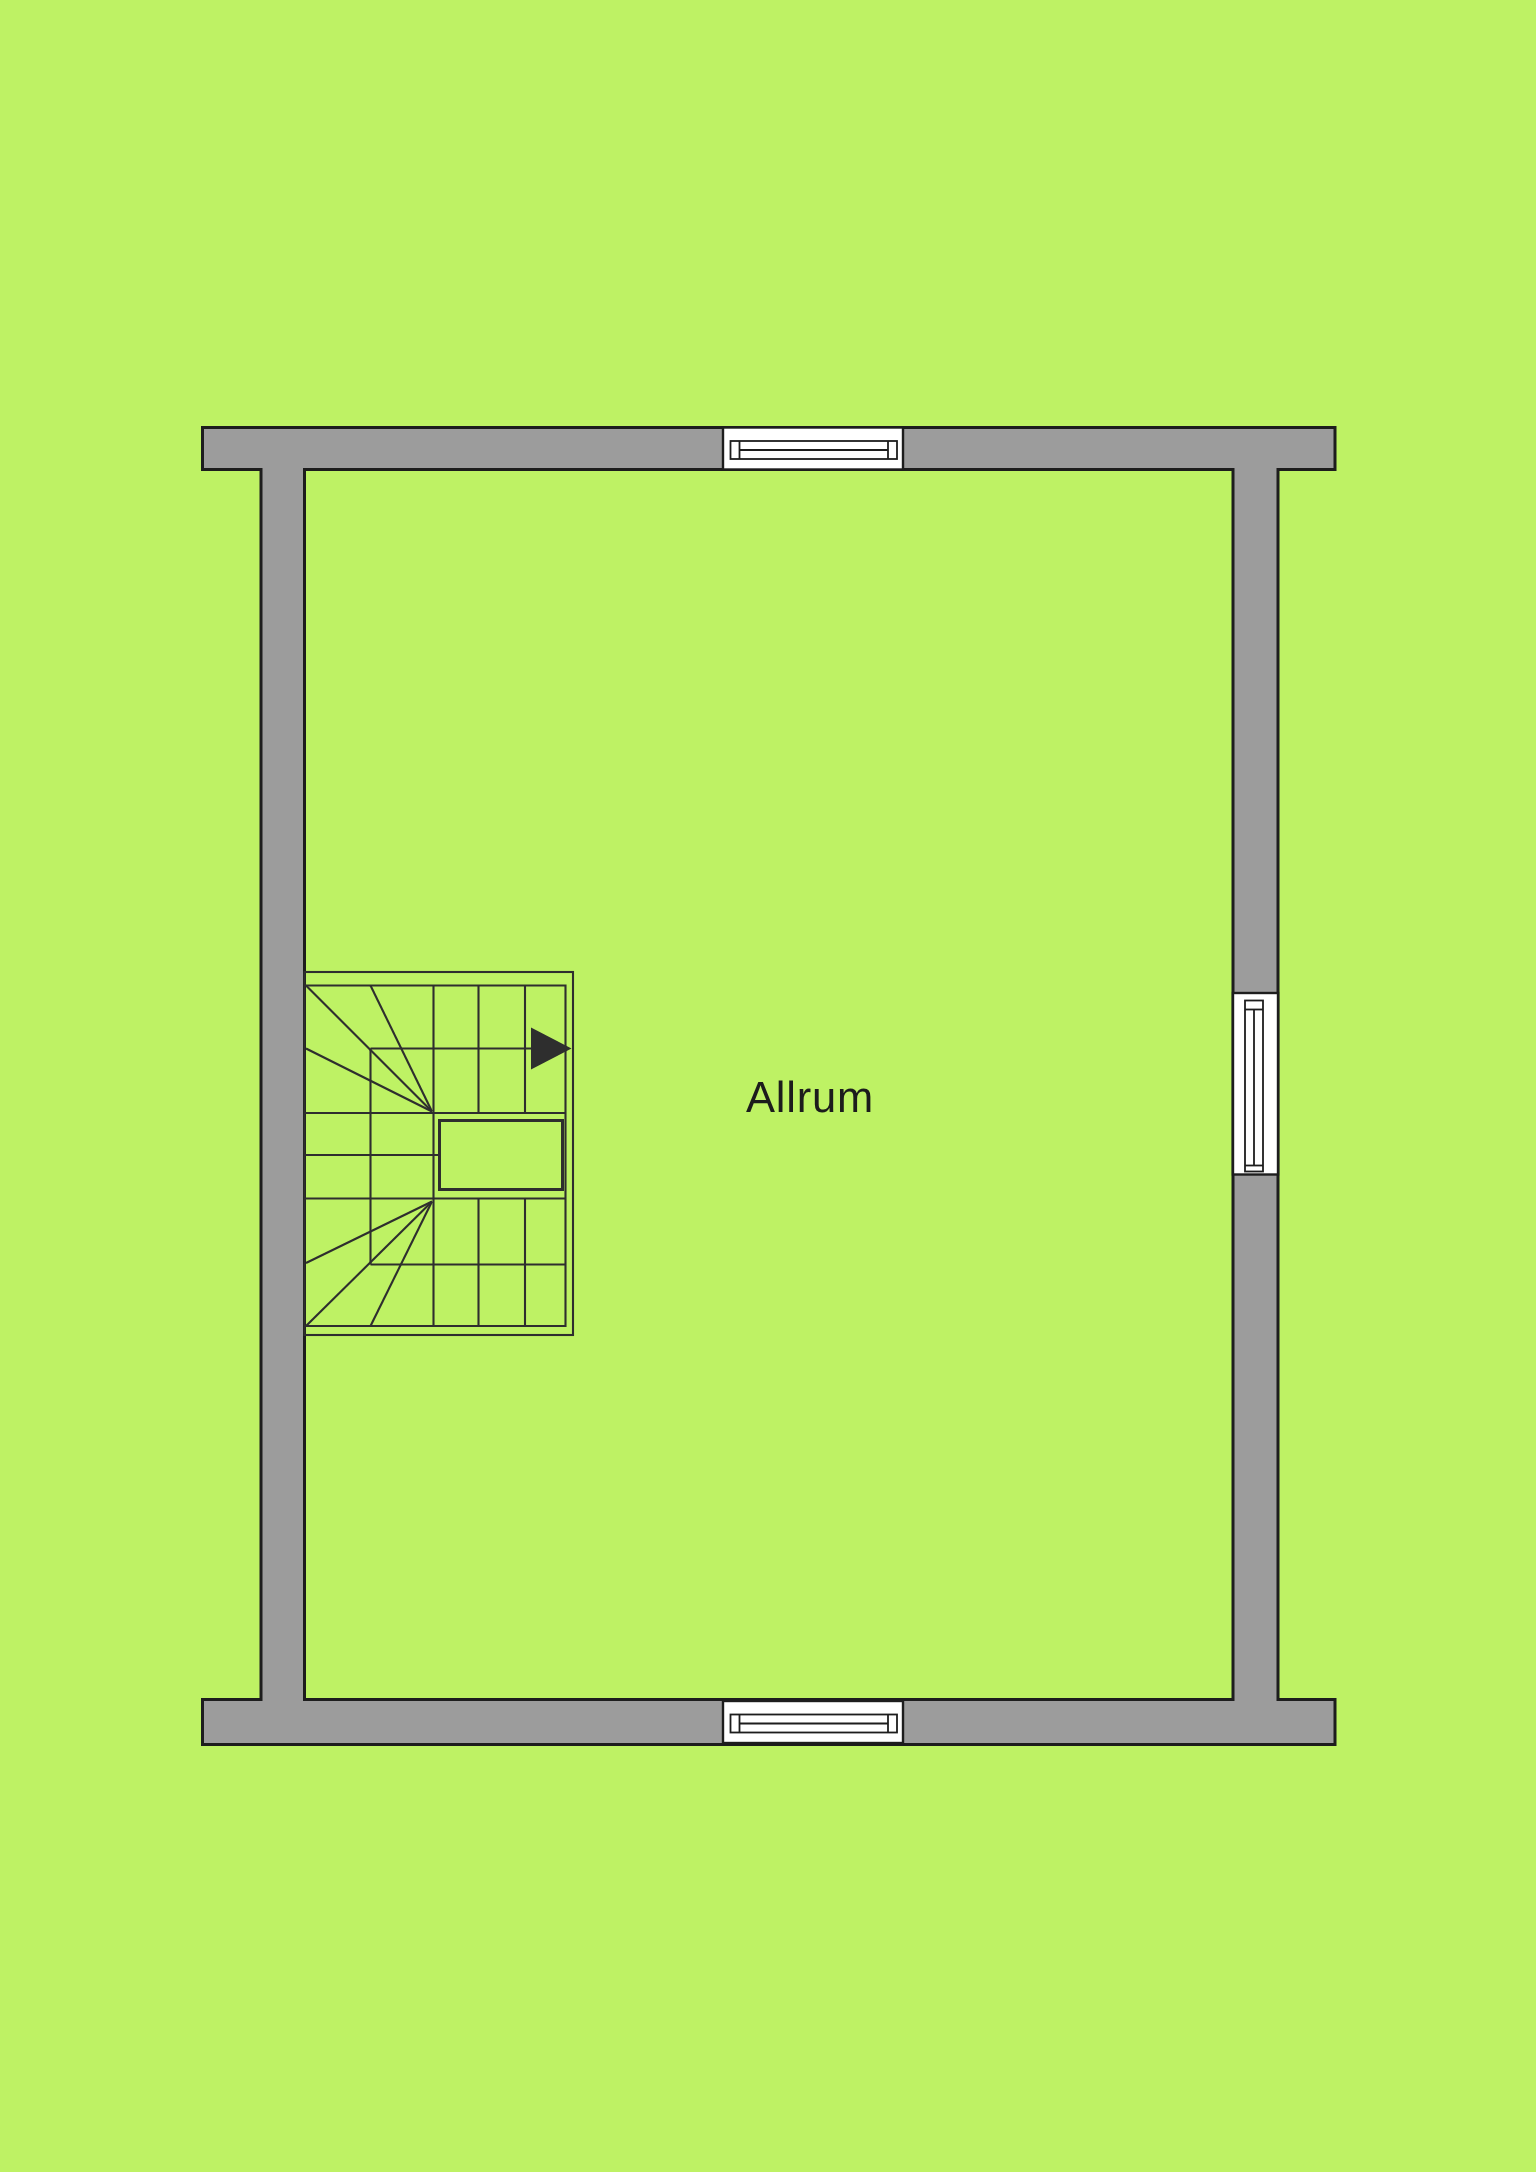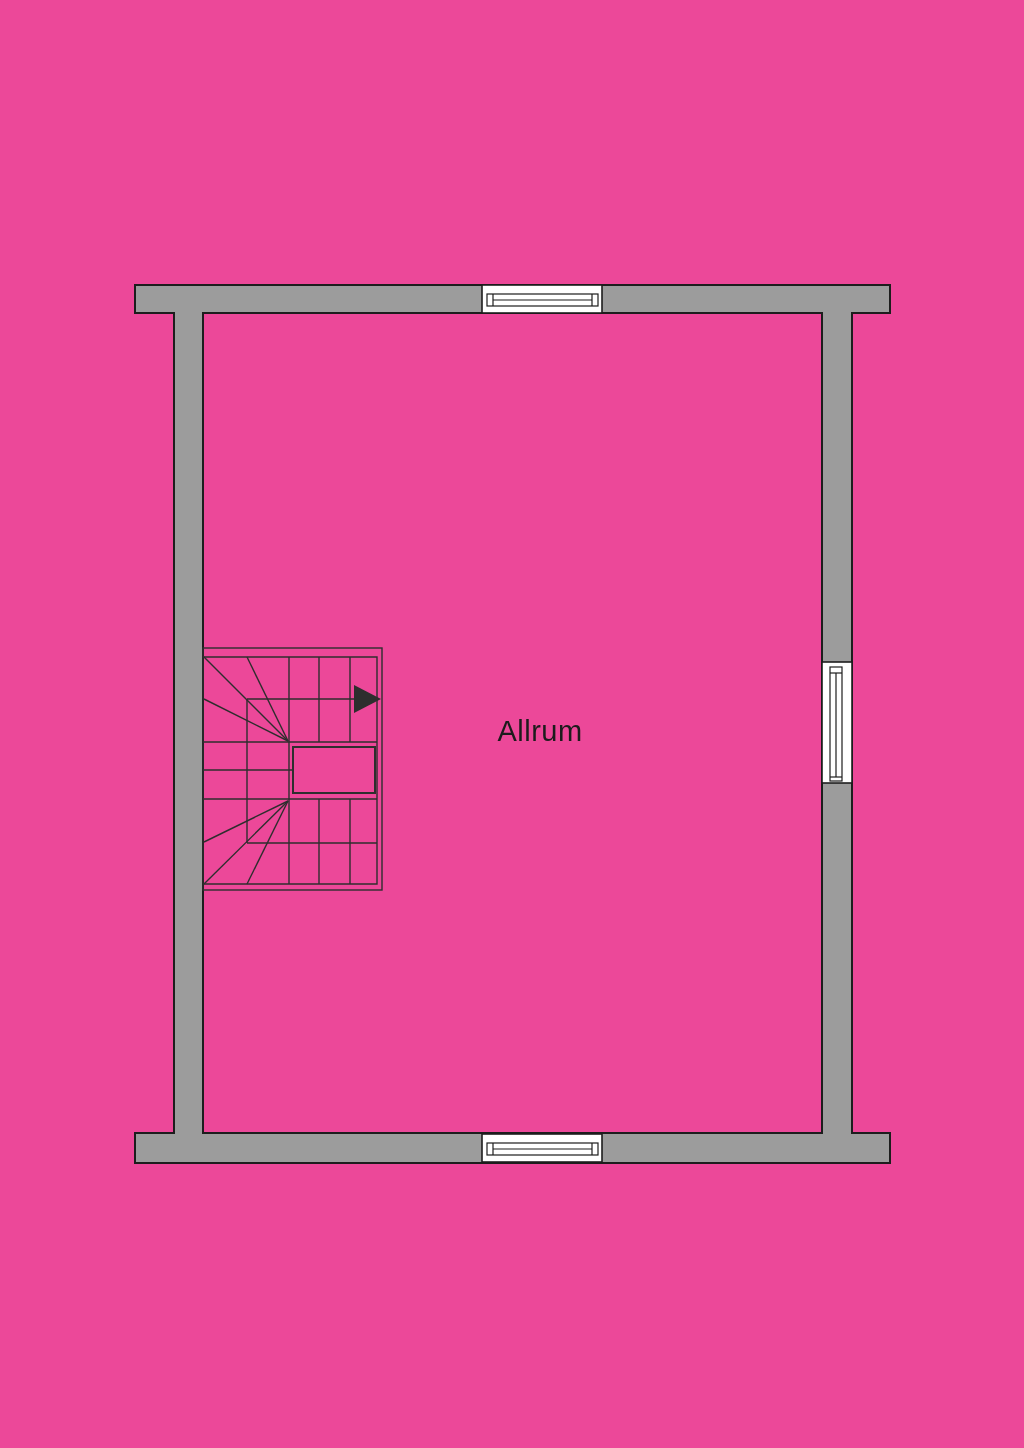--- a/index.html
+++ b/index.html
@@ -4,21 +4,21 @@
 <style>
   html, body {
     margin: 0;
     padding: 0;
     background: #ffffff;
   }
   .canvas {
     position: relative;
     width: 1024px;
     height: 1448px;
-    background: #ec4899;
+    background: #bef264;
     overflow: hidden;
     font-family: "Liberation Sans", sans-serif;
   }
   svg { display: block; }
   .room-label {
     font-family: "Liberation Sans", "DejaVu Sans", sans-serif;
     font-size: 29px;
     letter-spacing: 0.5px;
   }
 </style>

